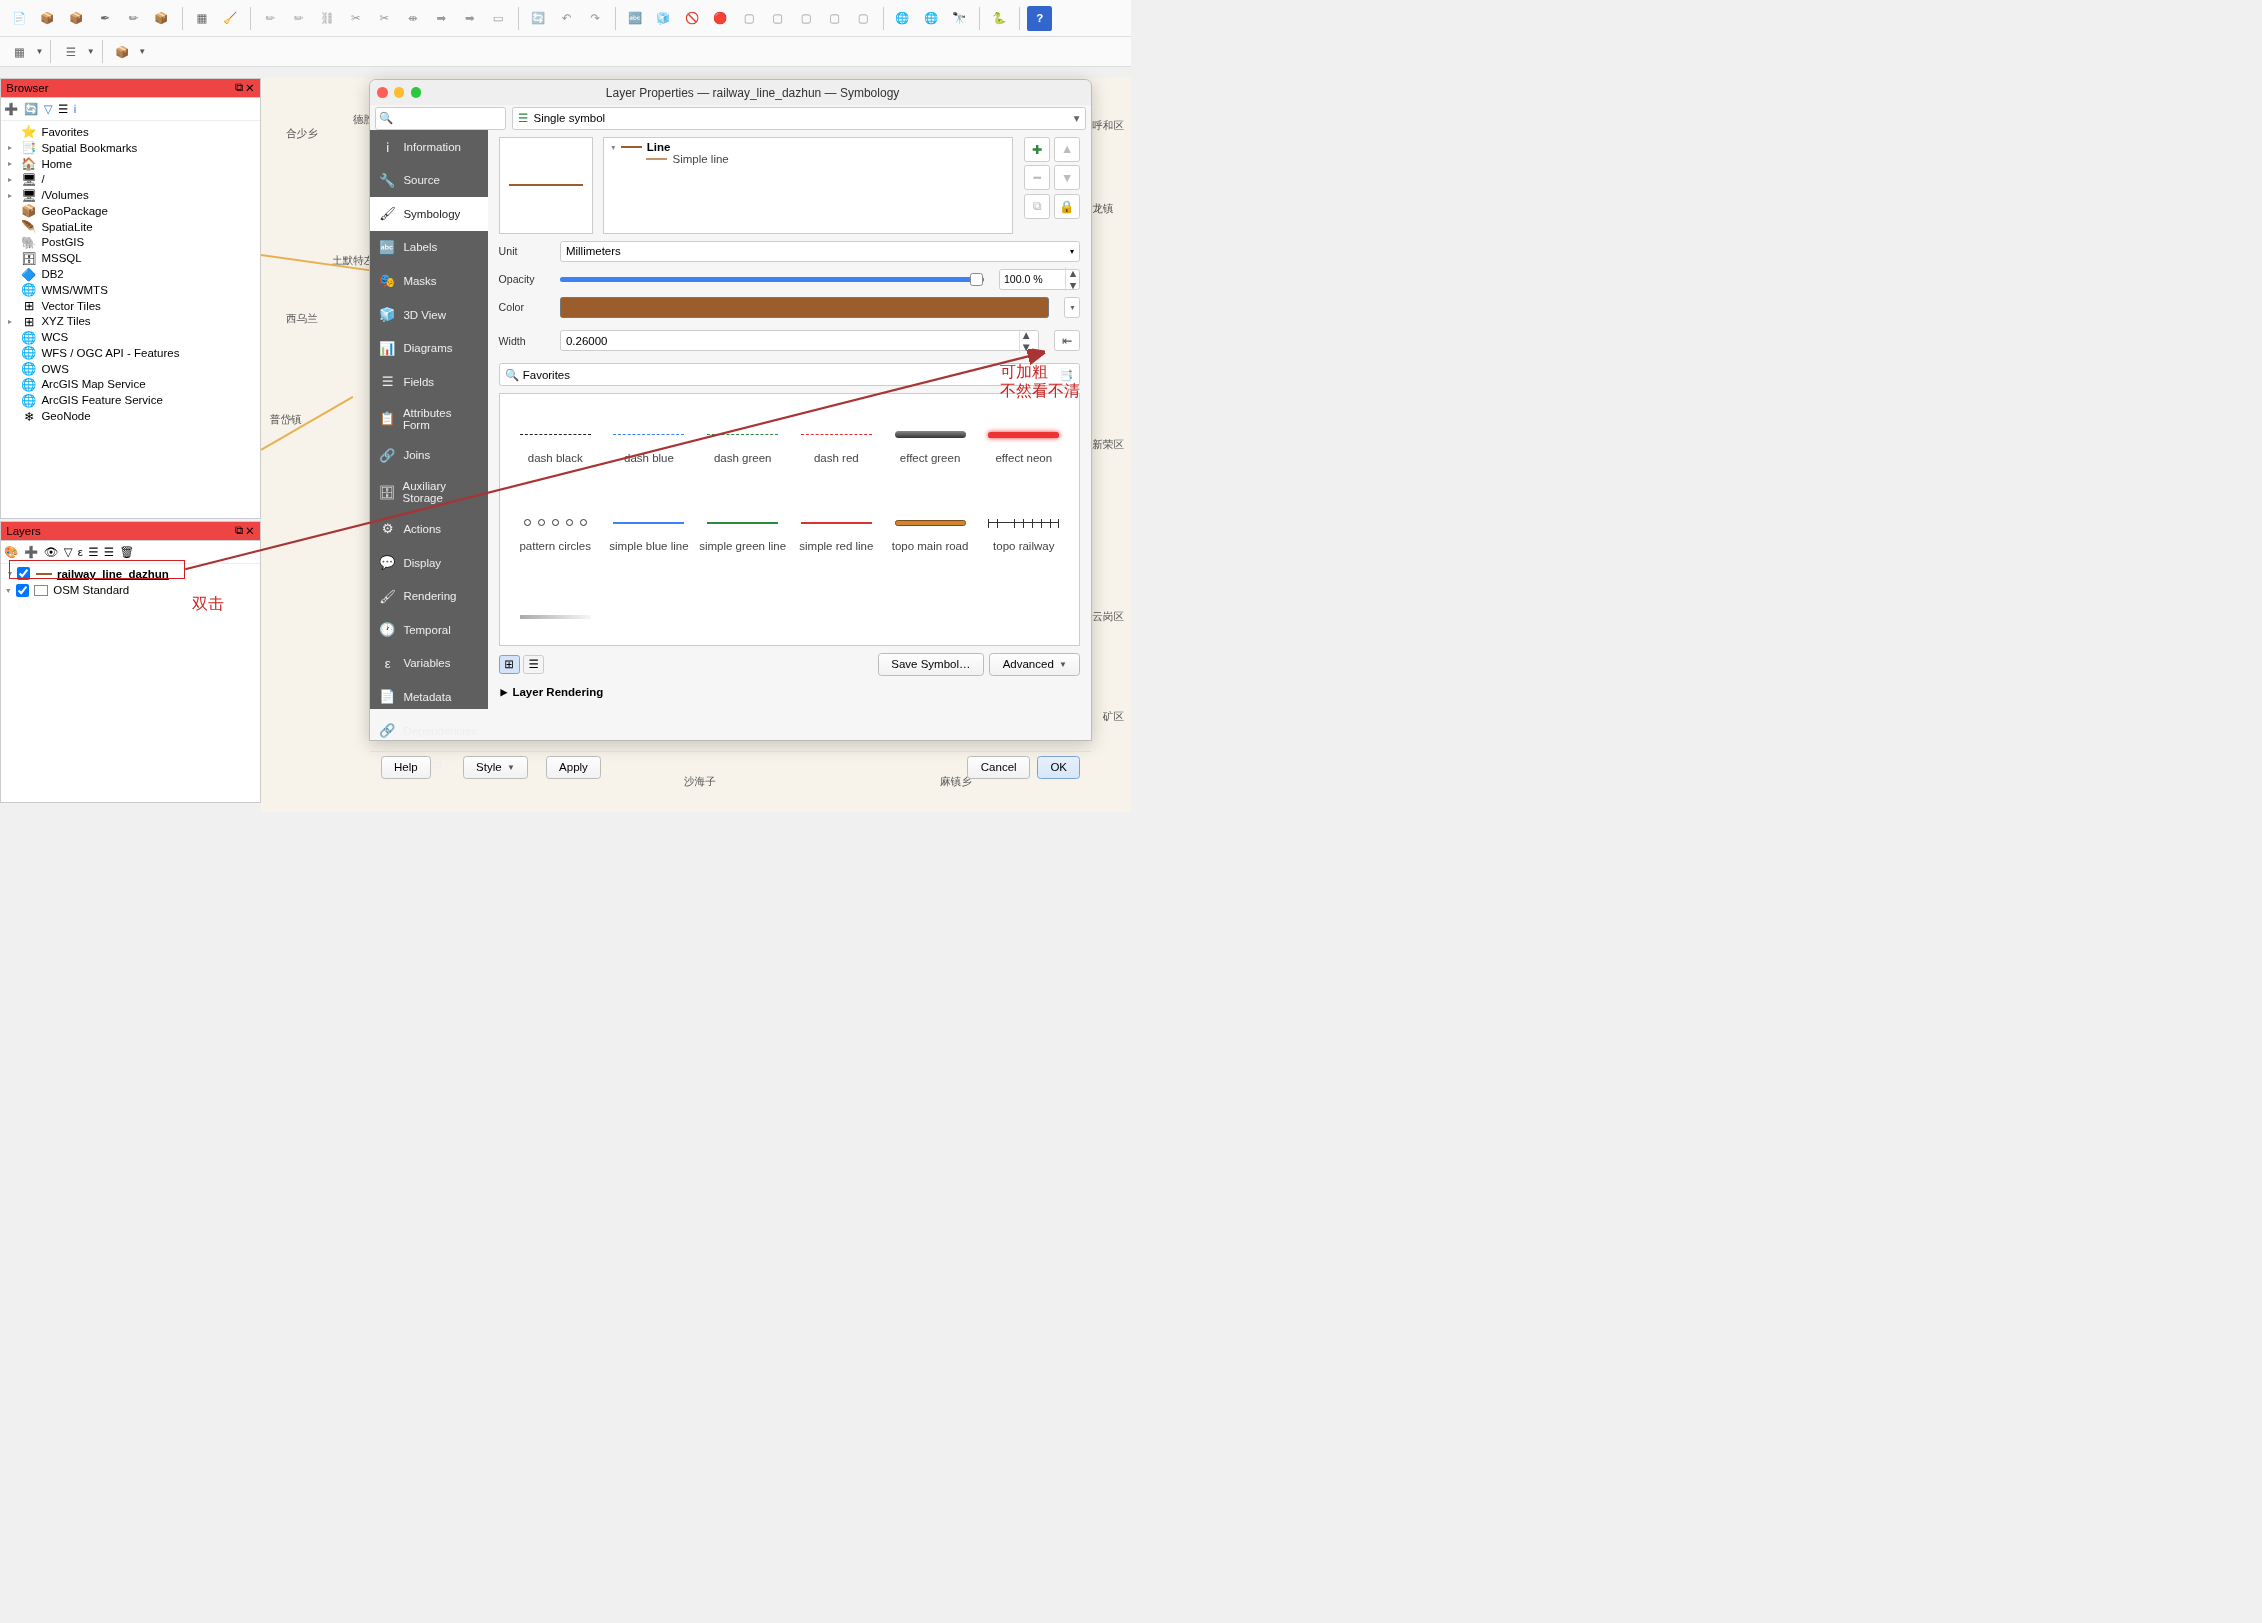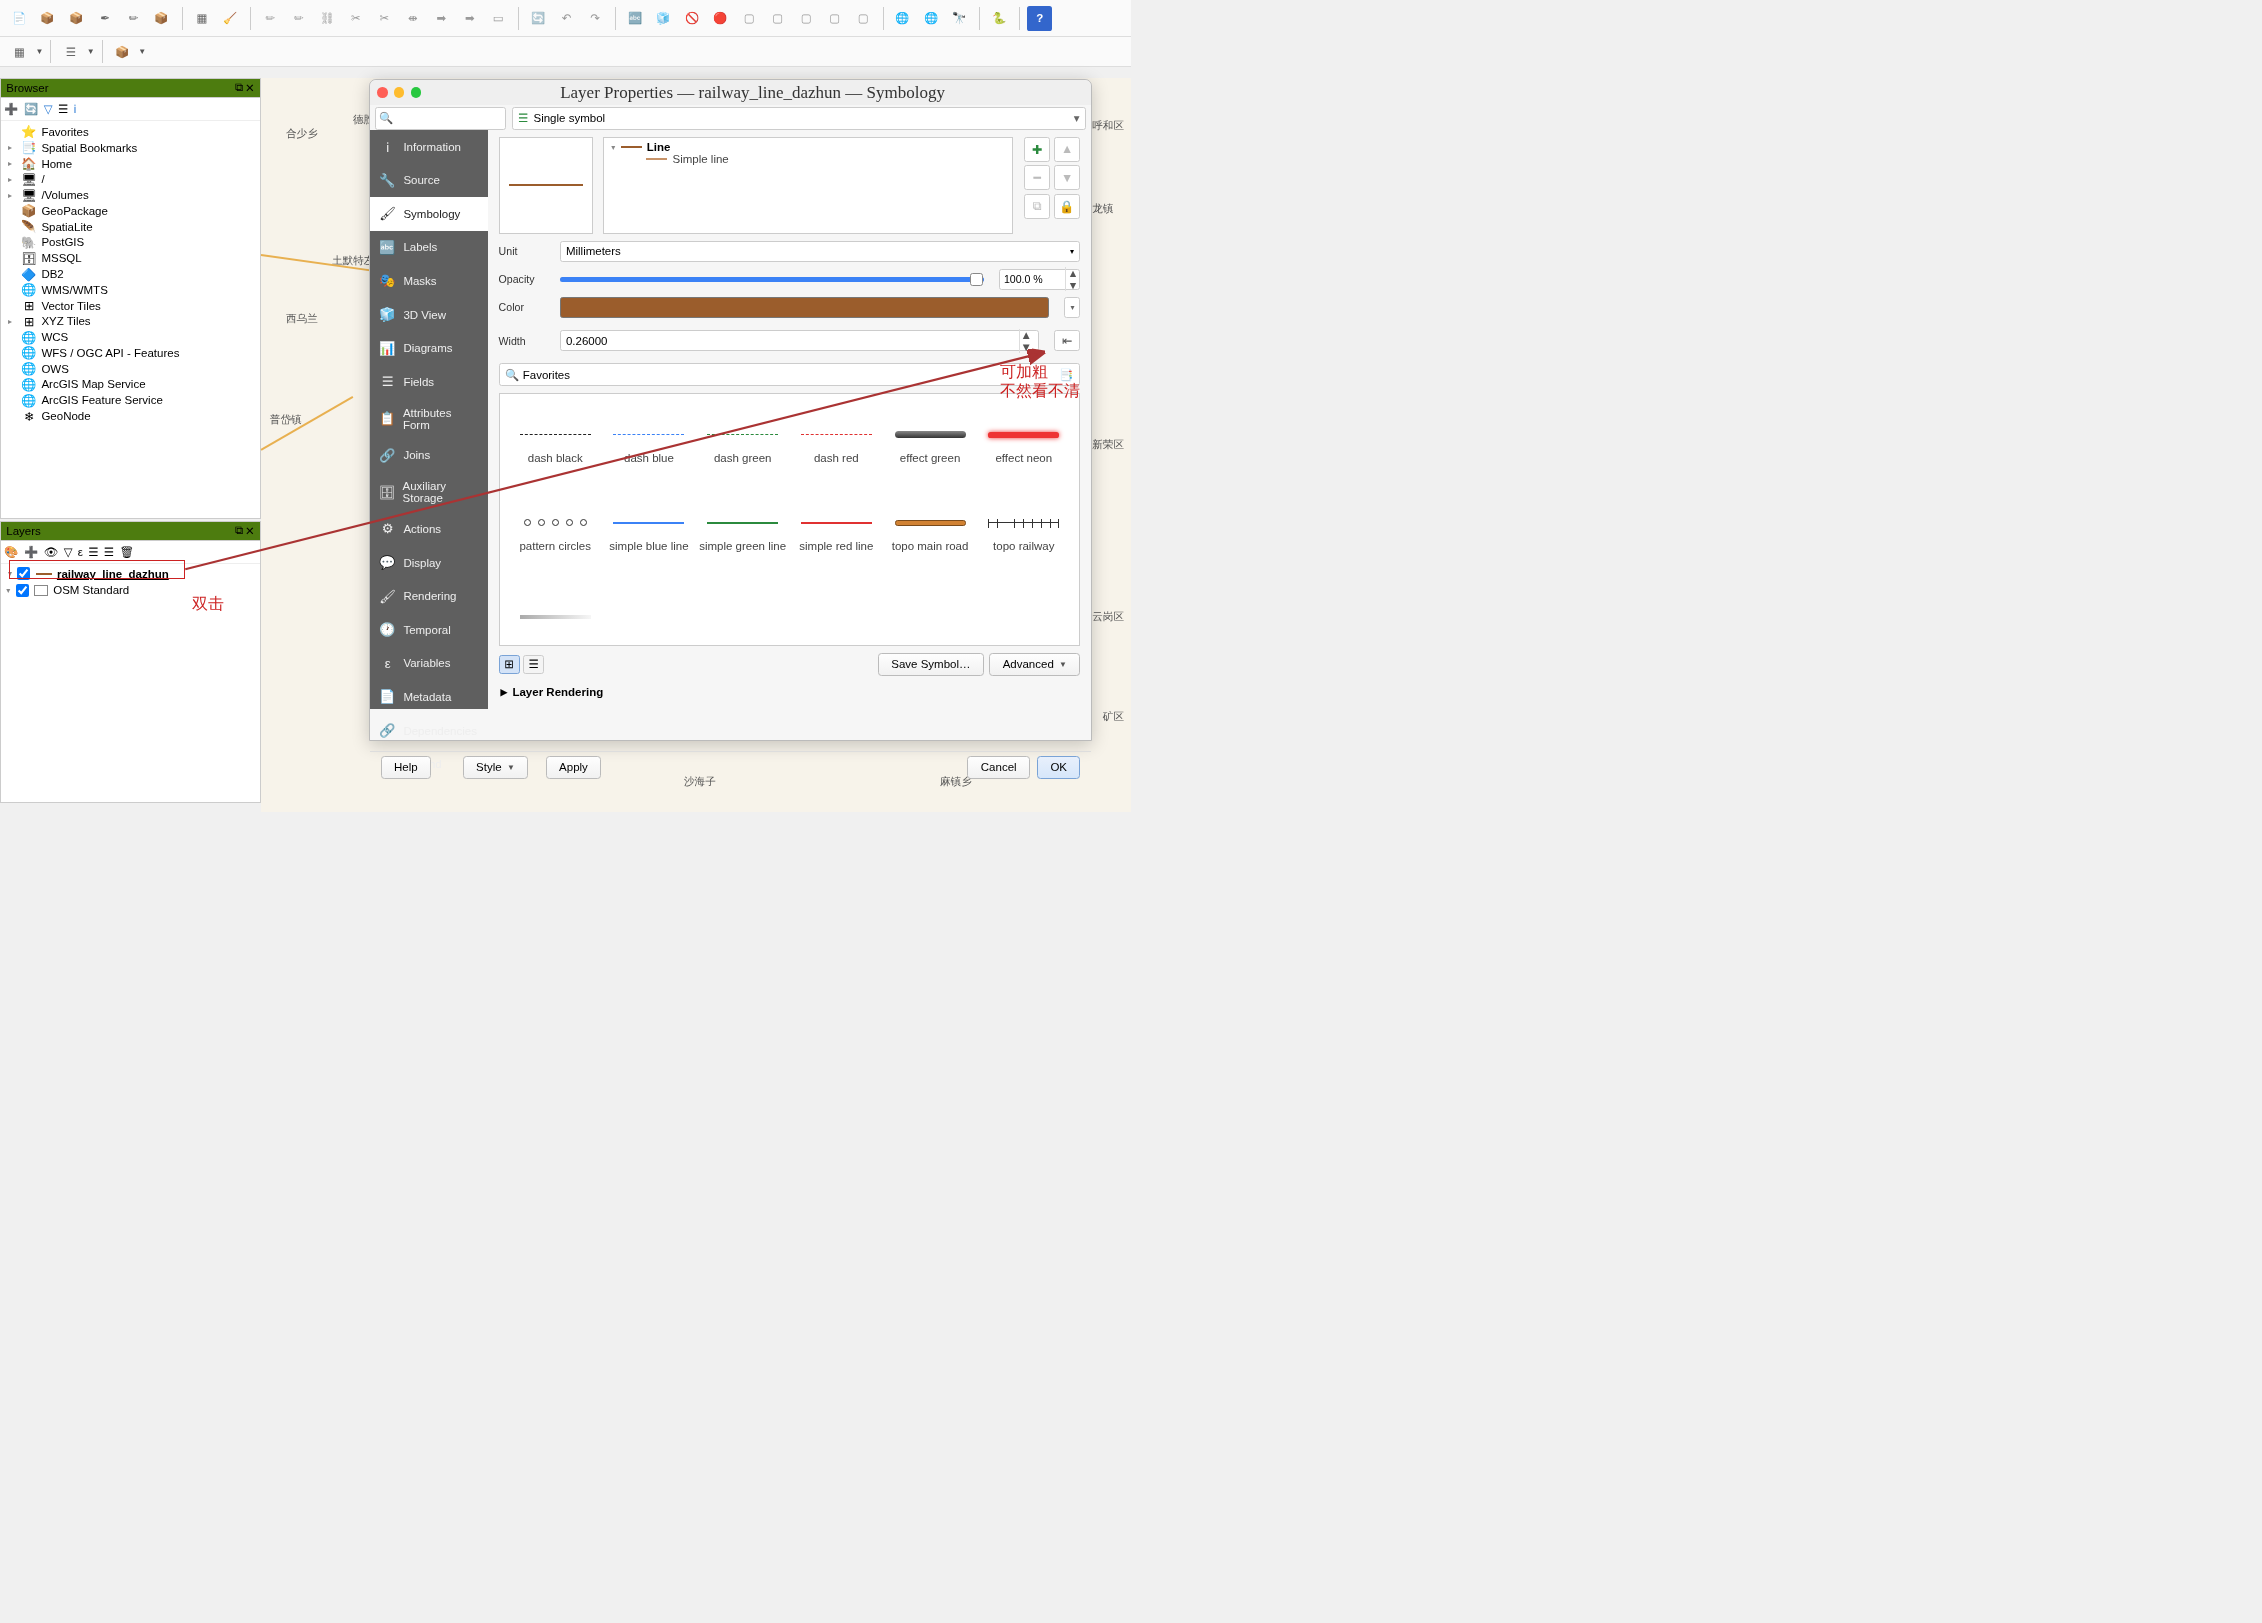--- a/index.html
+++ b/index.html
@@ -6,21 +6,21 @@
 body { background: #f0f0f0; width: 1131px; height: 812px; overflow: hidden; position: relative; }
 
 
 .toolbar-row { background: #fafafa; border-bottom: 0.9px solid #ddd; height: 37px; display: flex; align-items: center; padding: 0 7px; gap: 3.5px; }
 .tb-icon { width: 25px; height: 25px; border-radius: 2.6px; display: flex; align-items: center; justify-content: center; color: #666; opacity: .65; }
 .tb-icon.color { opacity: 1; }
 .tb-divider { width: 0.9px; height: 23px; background: #ccc; margin: 0 3.5px; }
 
 
 .browser-panel { position: absolute; top: 78px; left: 0; width: 261px; height: 441px; background: #fff; border: 0.9px solid #ccc; }
-.panel-header { background: #4d7c0f; border-bottom: 0.9px solid #ccc; padding: 1.8px 5.3px; display: flex; justify-content: space-between; align-items: center; font-size: 10.6px; }
+.panel-header { background: #ef4444; border-bottom: 0.9px solid #ccc; padding: 1.8px 5.3px; display: flex; justify-content: space-between; align-items: center; font-size: 10.6px; }
 .panel-titlebar-icons { display: flex; gap: 1.8px; }
 .panel-tb { height: 23px; border-bottom: 0.9px solid #eee; display: flex; align-items: center; padding: 0 3.5px; gap: 5.3px; }
 .tree { padding: 3.5px 3.5px; overflow-y: auto; height: calc(100% - 41px); }
 .tree-item { display: flex; align-items: center; gap: 5.3px; padding: 0.9px 3.5px; }
 .tree-item .expand { width: 8.8px; color: #888; font-size: 8px; }
 .tree-item .ti-icon { width: 14px; height: 14px; display: flex; align-items: center; justify-content: center; font-size: 12.4px; }
 
 .layers-panel { position: absolute; top: 521px; left: 0; width: 261px; height: 282px; background: #fff; border: 0.9px solid #ccc; }
 .layer-item { display: flex; align-items: center; gap: 5.3px; padding: 1.8px 5.3px; }
 .layer-item.selected {  margin: 0 3.5px; padding: 1.8px 3.5px; }
@@ -30,21 +30,21 @@
 .map { position: absolute; top: 78px; left: 261px; right: 0; bottom: 0; background: #f7f3ea; }
 .map-label { position: absolute; font-size: 10.6px; color: #555; }
 .map-road { position: absolute; background: #e8b050; height: 1.8px; transform-origin: left center; }
 
 
 .dialog { position: absolute; top: 79px; left: 369px; width: 723px; height: 662px; background: #f6f6f6; border: 0.9px solid #bbb; border-radius: 7px 7px 0 0; box-shadow: 0 3.5px 17.6px rgba(0,0,0,.2); }
 .titlebar { height: 25px; display: flex; align-items: center; padding: 0 7px; background: #efefef; border-radius: 7px 7px 0 0; }
 .circles { display: flex; gap: 6.2px; }
 .circle { width: 10.6px; height: 10.6px; border-radius: 50%; }
 .circle.red { background: #ff5f57; } .circle.yellow { background: #febc2e; } .circle.green { background: #28c840; }
-.title-text { flex: 1; text-align: center; font-size: 17px; color: #333; font-family: Liberation Serif, serif; }
+.title-text { flex: 1; text-align: center; font-size: 12px; color: #333; }
 
 .dlg-top { height: 23px; display: flex; gap: 5.3px; padding: 0 5.3px; margin-top: 1.8px; }
 .search-mini { width: 131px; border: 0.9px solid #ccc; border-radius: 2.6px; display: flex; align-items: center; padding: 0 3.5px; gap: 3.5px; background: #fff; }
 .search-mini input { border: none; outline: none; width: 100%; font-size: 10.6px; }
 .renderer-select { flex: 1; background: #fff; border: 0.9px solid #ccc; border-radius: 2.6px; display: flex; align-items: center; padding: 0 5.3px; gap: 5.3px; }
 .renderer-select .chev { margin-left: auto; color: #666; }
 
 .dlg-body { display: flex; height: calc(100% - 81px); }
 .dlg-sidebar { width: 118px; background: #5f5f5f; display: flex; flex-direction: column; }
 .side-item { display: flex; align-items: center; gap: 7px; padding: 8px 8.8px; color: #eee; font-size: 11.5px; cursor: pointer; }

